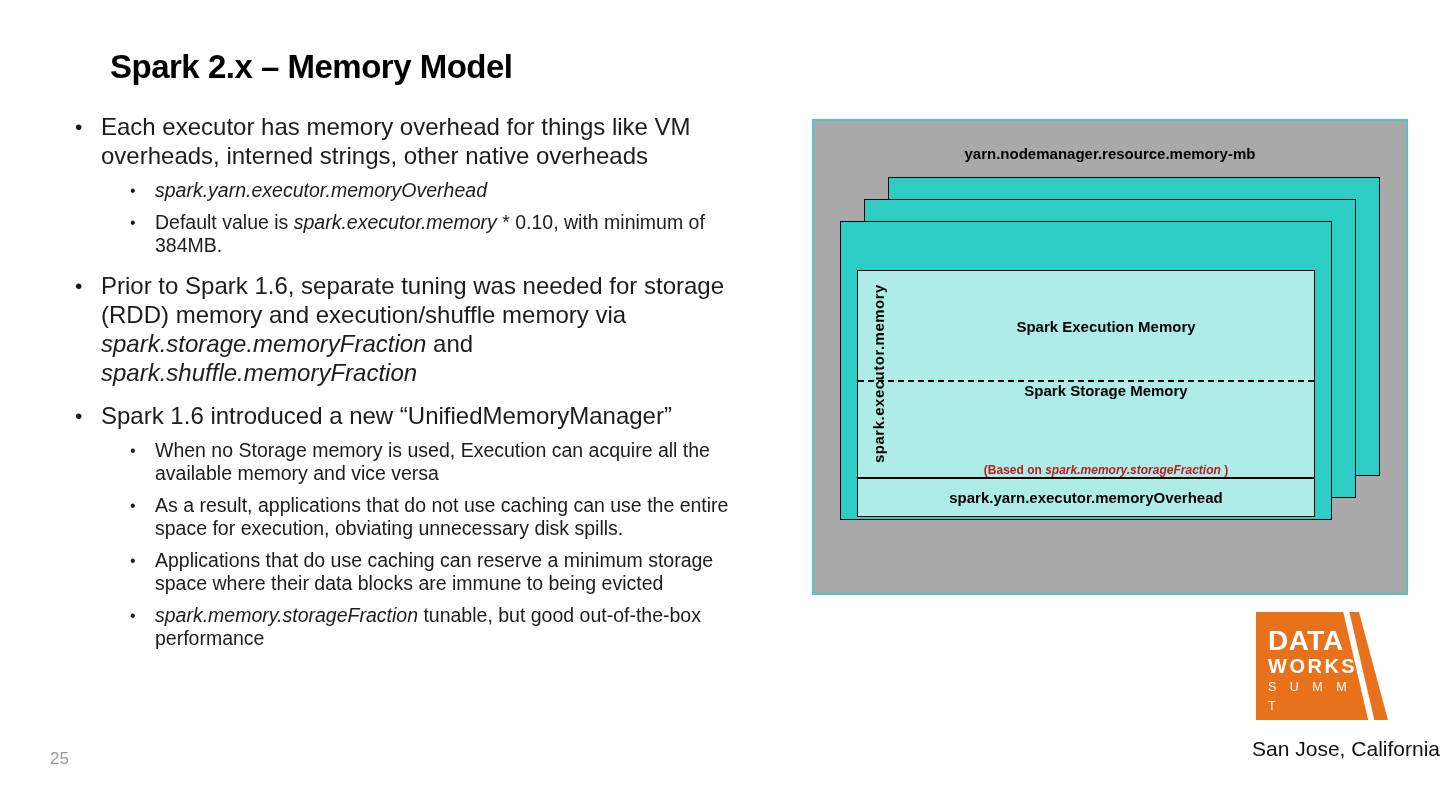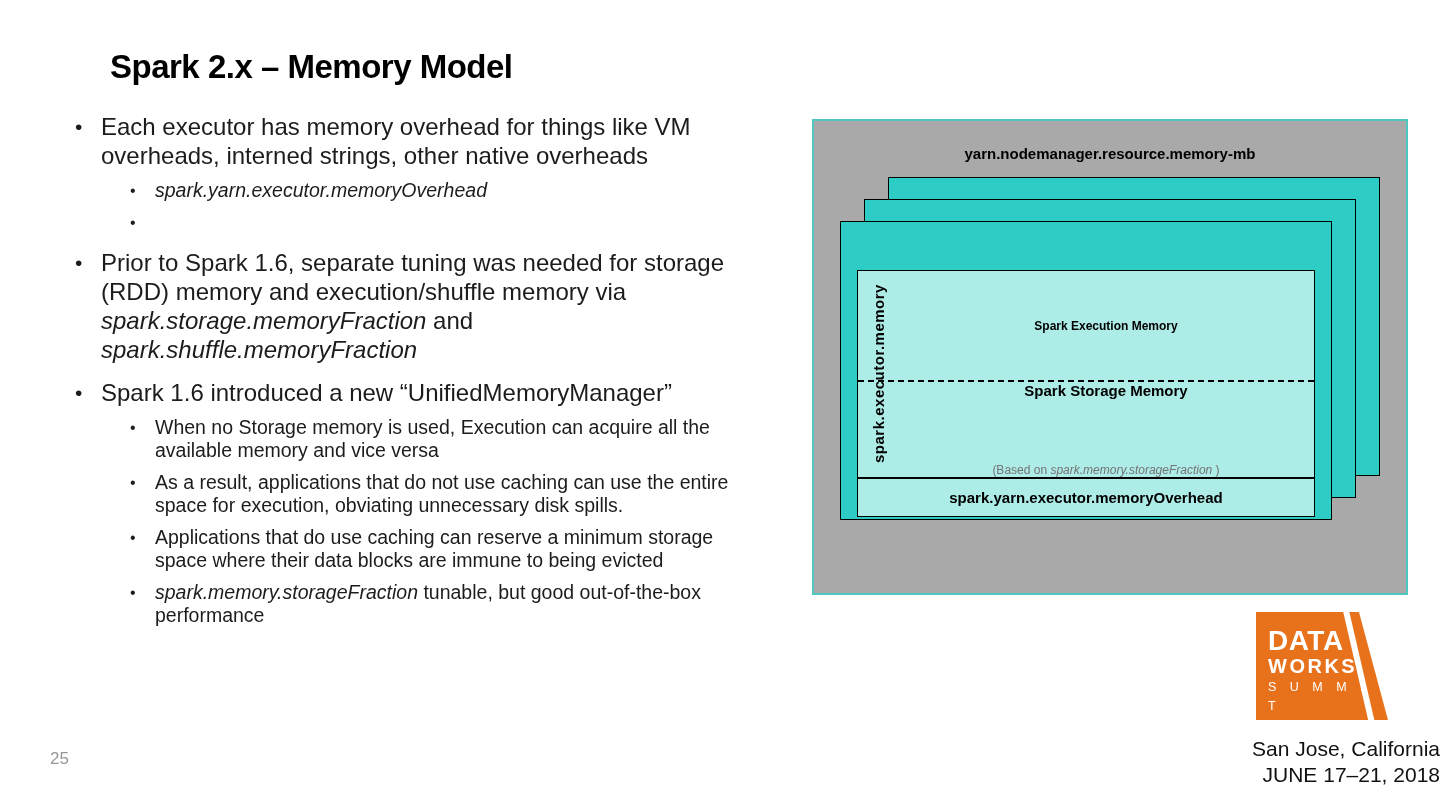--- a/index.html
+++ b/index.html
@@ -66,29 +66,29 @@
   }
   .v-label{
     position:absolute;left:0;top:0;width:40px;height:206px;
     writing-mode:vertical-rl;transform:rotate(180deg);
     display:flex;align-items:center;justify-content:center;
     font-weight:bold;font-size:15px;color:#000;letter-spacing:0.5px;
   }
   .sec-exec{
     position:absolute;left:40px;right:0;top:0;height:110px;
     display:flex;align-items:center;justify-content:center;
-    font-weight:bold;font-size:12px;color:#000;
+    font-weight:bold;font-size:15px;color:#000;
   }
   .divider-dashed{position:absolute;left:0;right:0;top:109px;border-top:2px dashed #000;}
   .sec-storage{
     position:absolute;left:40px;right:0;top:111px;height:95px;
     display:flex;flex-direction:column;align-items:center;justify-content:space-between;
   }
   .storage-title{font-weight:bold;font-size:15px;color:#000;}
-  .storage-note{font-size:12px;font-weight:normal;color:#737373;margin-top:3px;}
+  .storage-note{font-size:12px;font-weight:bold;color:#b91c1c;margin-top:3px;}
   .divider-solid{position:absolute;left:0;right:0;top:206px;border-top:2.5px solid #000;}
   .sec-overhead{
     position:absolute;left:0;right:0;top:208px;bottom:0;
     display:flex;align-items:center;justify-content:center;
     font-weight:bold;font-size:15px;color:#000;
   }
 
   
   .logo{position:absolute;left:1256px;top:612px;width:132px;height:108px;}
   .logo-body{
@@ -124,20 +124,21 @@
       <div class="l1-row">
         <span class="l1-marker">•</span>
         <span class="l1-text"><span>Each executor has memory overhead for things like VM overheads, interned strings, other native overheads</span></span>
       </div>
       <div class="l2-row">
         <span class="l2-marker">•</span>
         <span class="l2-text"><em>spark.yarn.executor.memoryOverhead</em></span>
       </div>
       <div class="l2-row">
         <span class="l2-marker">•</span>
+        <span class="l2-text"><span>Default value is </span><em>spark.executor.memory</em><span> * 0.10, with minimum of 384MB.</span></span>
       </div>
     </div>
     <div class="l1-item">
       <div class="l1-row">
         <span class="l1-marker">•</span>
         <span class="l1-text"><span>Prior to Spark 1.6, separate tuning was needed for storage (RDD) memory and execution/shuffle memory via </span><em>spark.storage.memoryFraction</em><span> and </span><em>spark.shuffle.memoryFraction</em></span>
       </div>
     </div>
     <div class="l1-item">
       <div class="l1-row">
@@ -187,16 +188,15 @@
   <div class="logo-slash"></div>
   <div class="logo-text">
     <div class="logo-data">DATA</div>
     <div class="logo-works">WORKS</div>
     <div class="logo-summit">S U M M I T</div>
   </div>
 </div>
 
 <div class="footer">
   <div>San Jose, California</div>
-  <div>JUNE 17–21, 2018</div>
 </div>
 
 <div class="page-number">25</div>
 
 </body></html>

